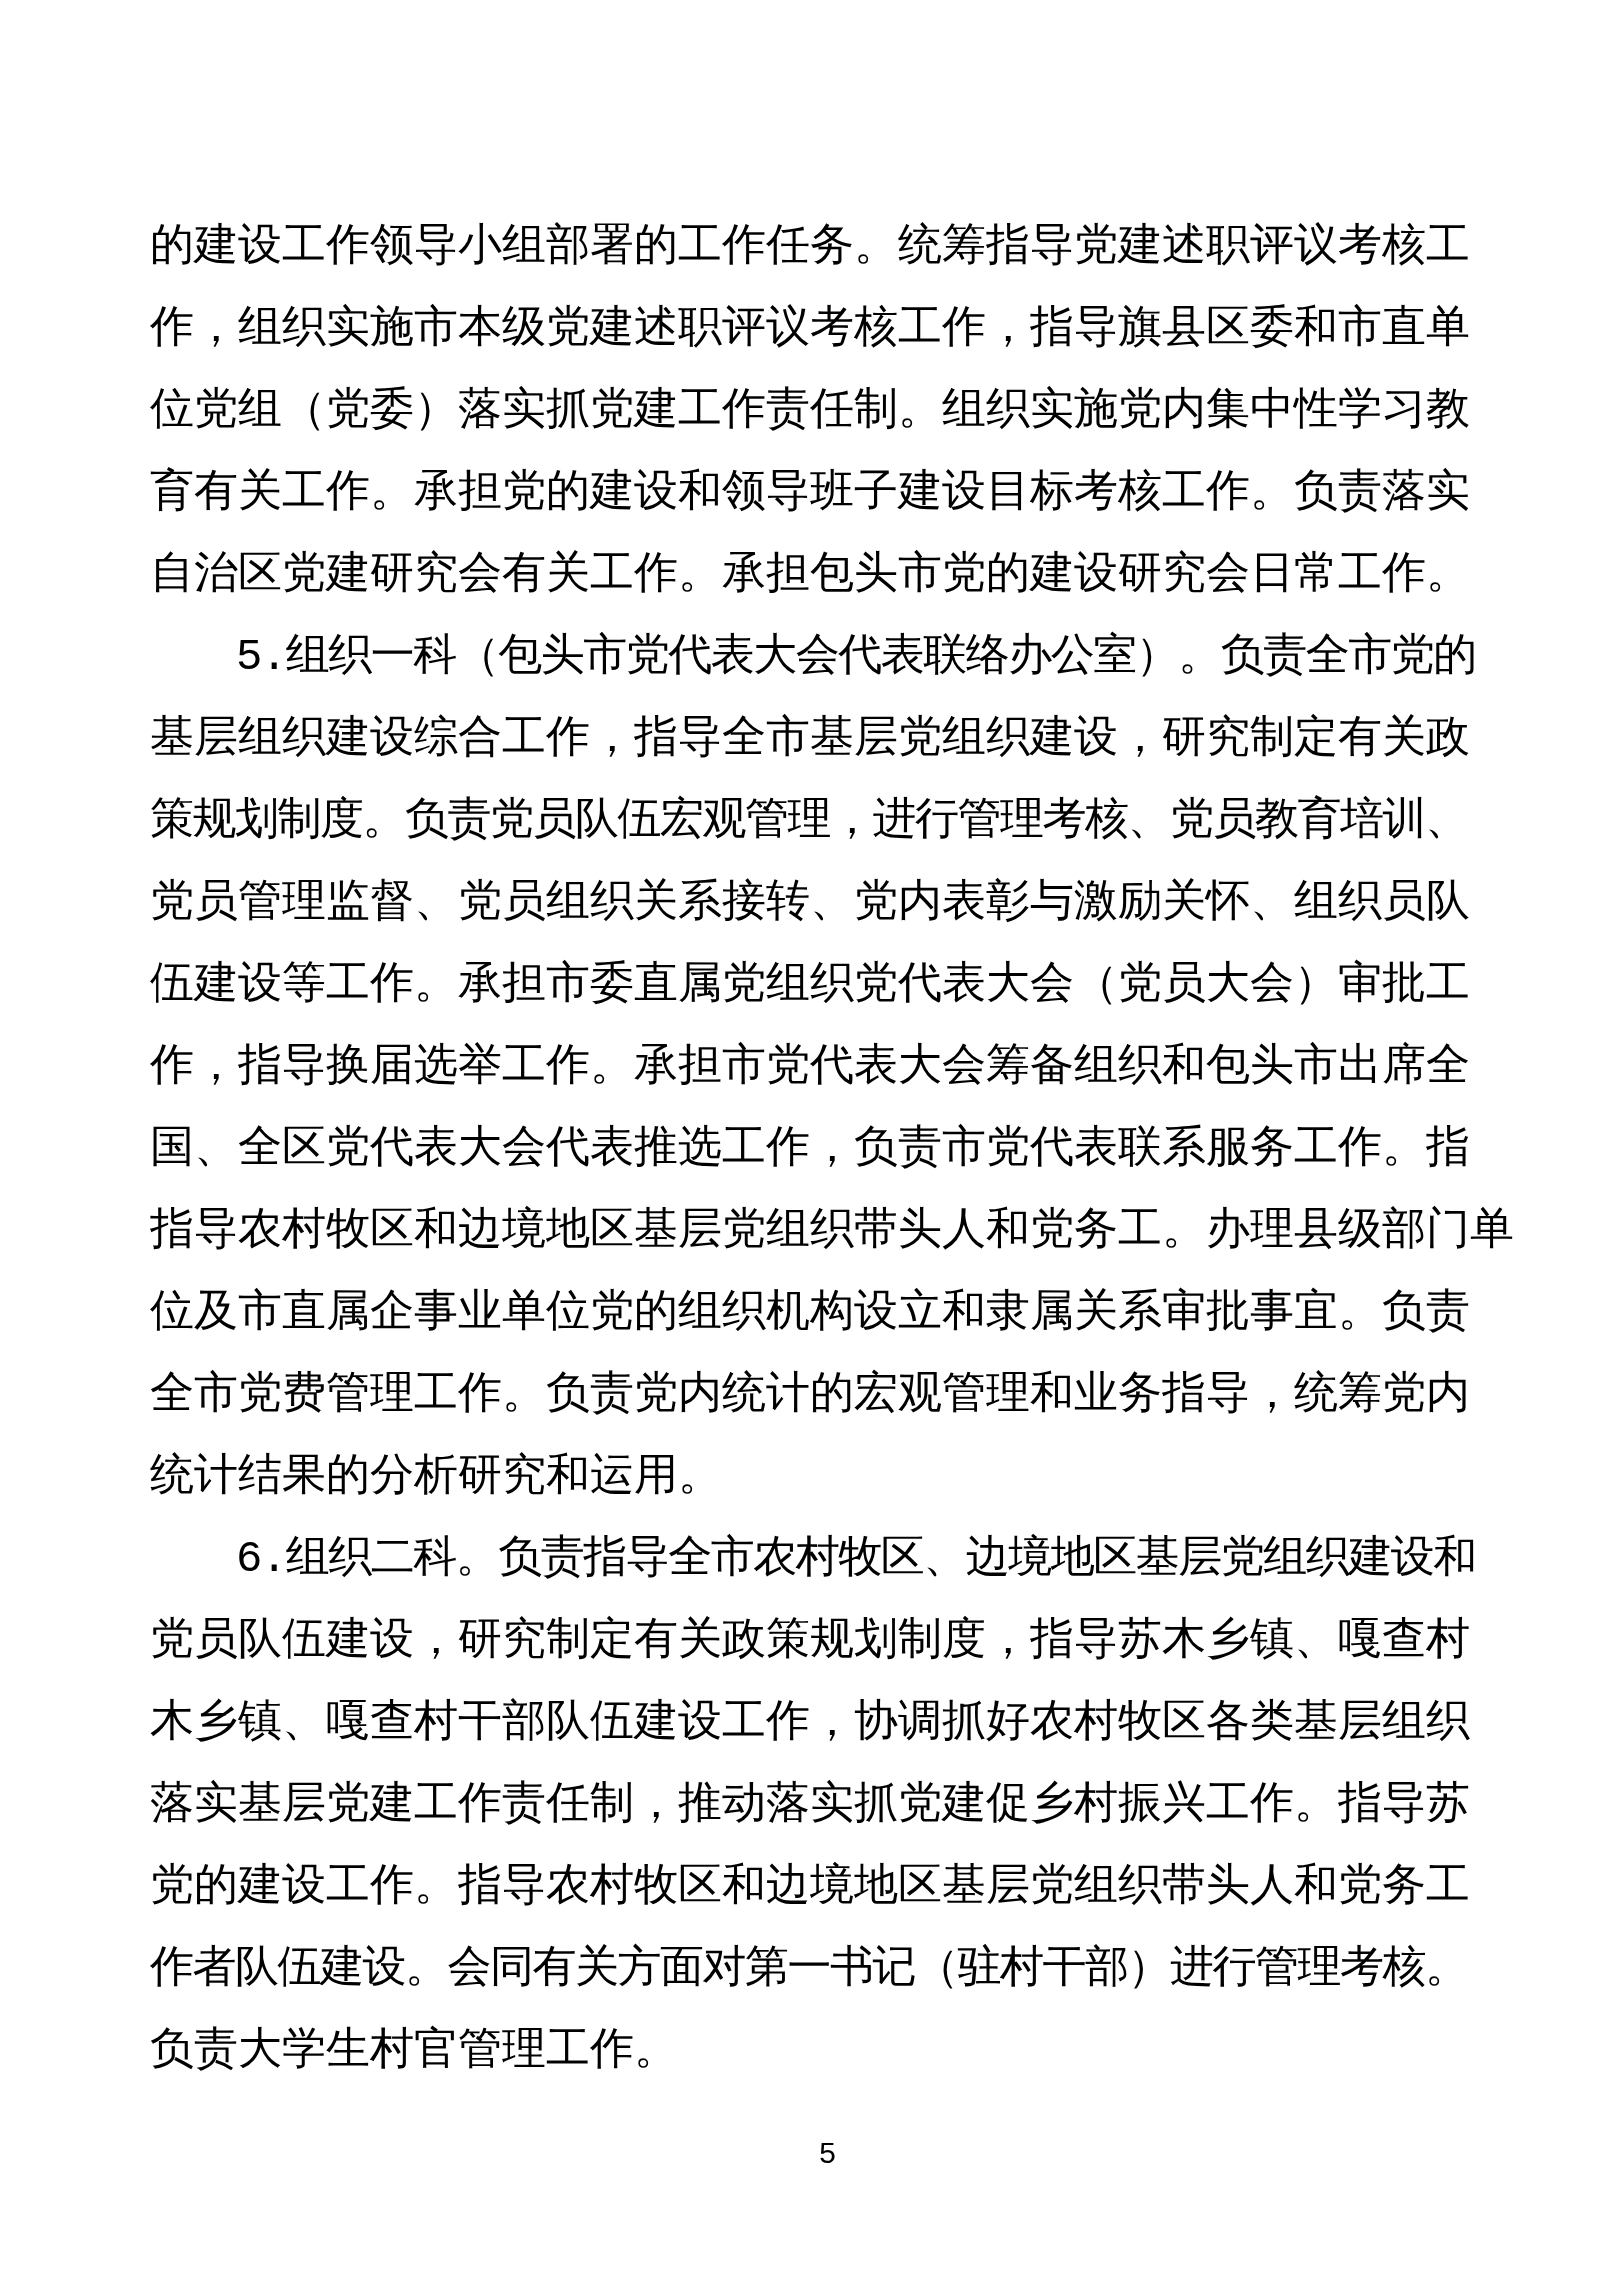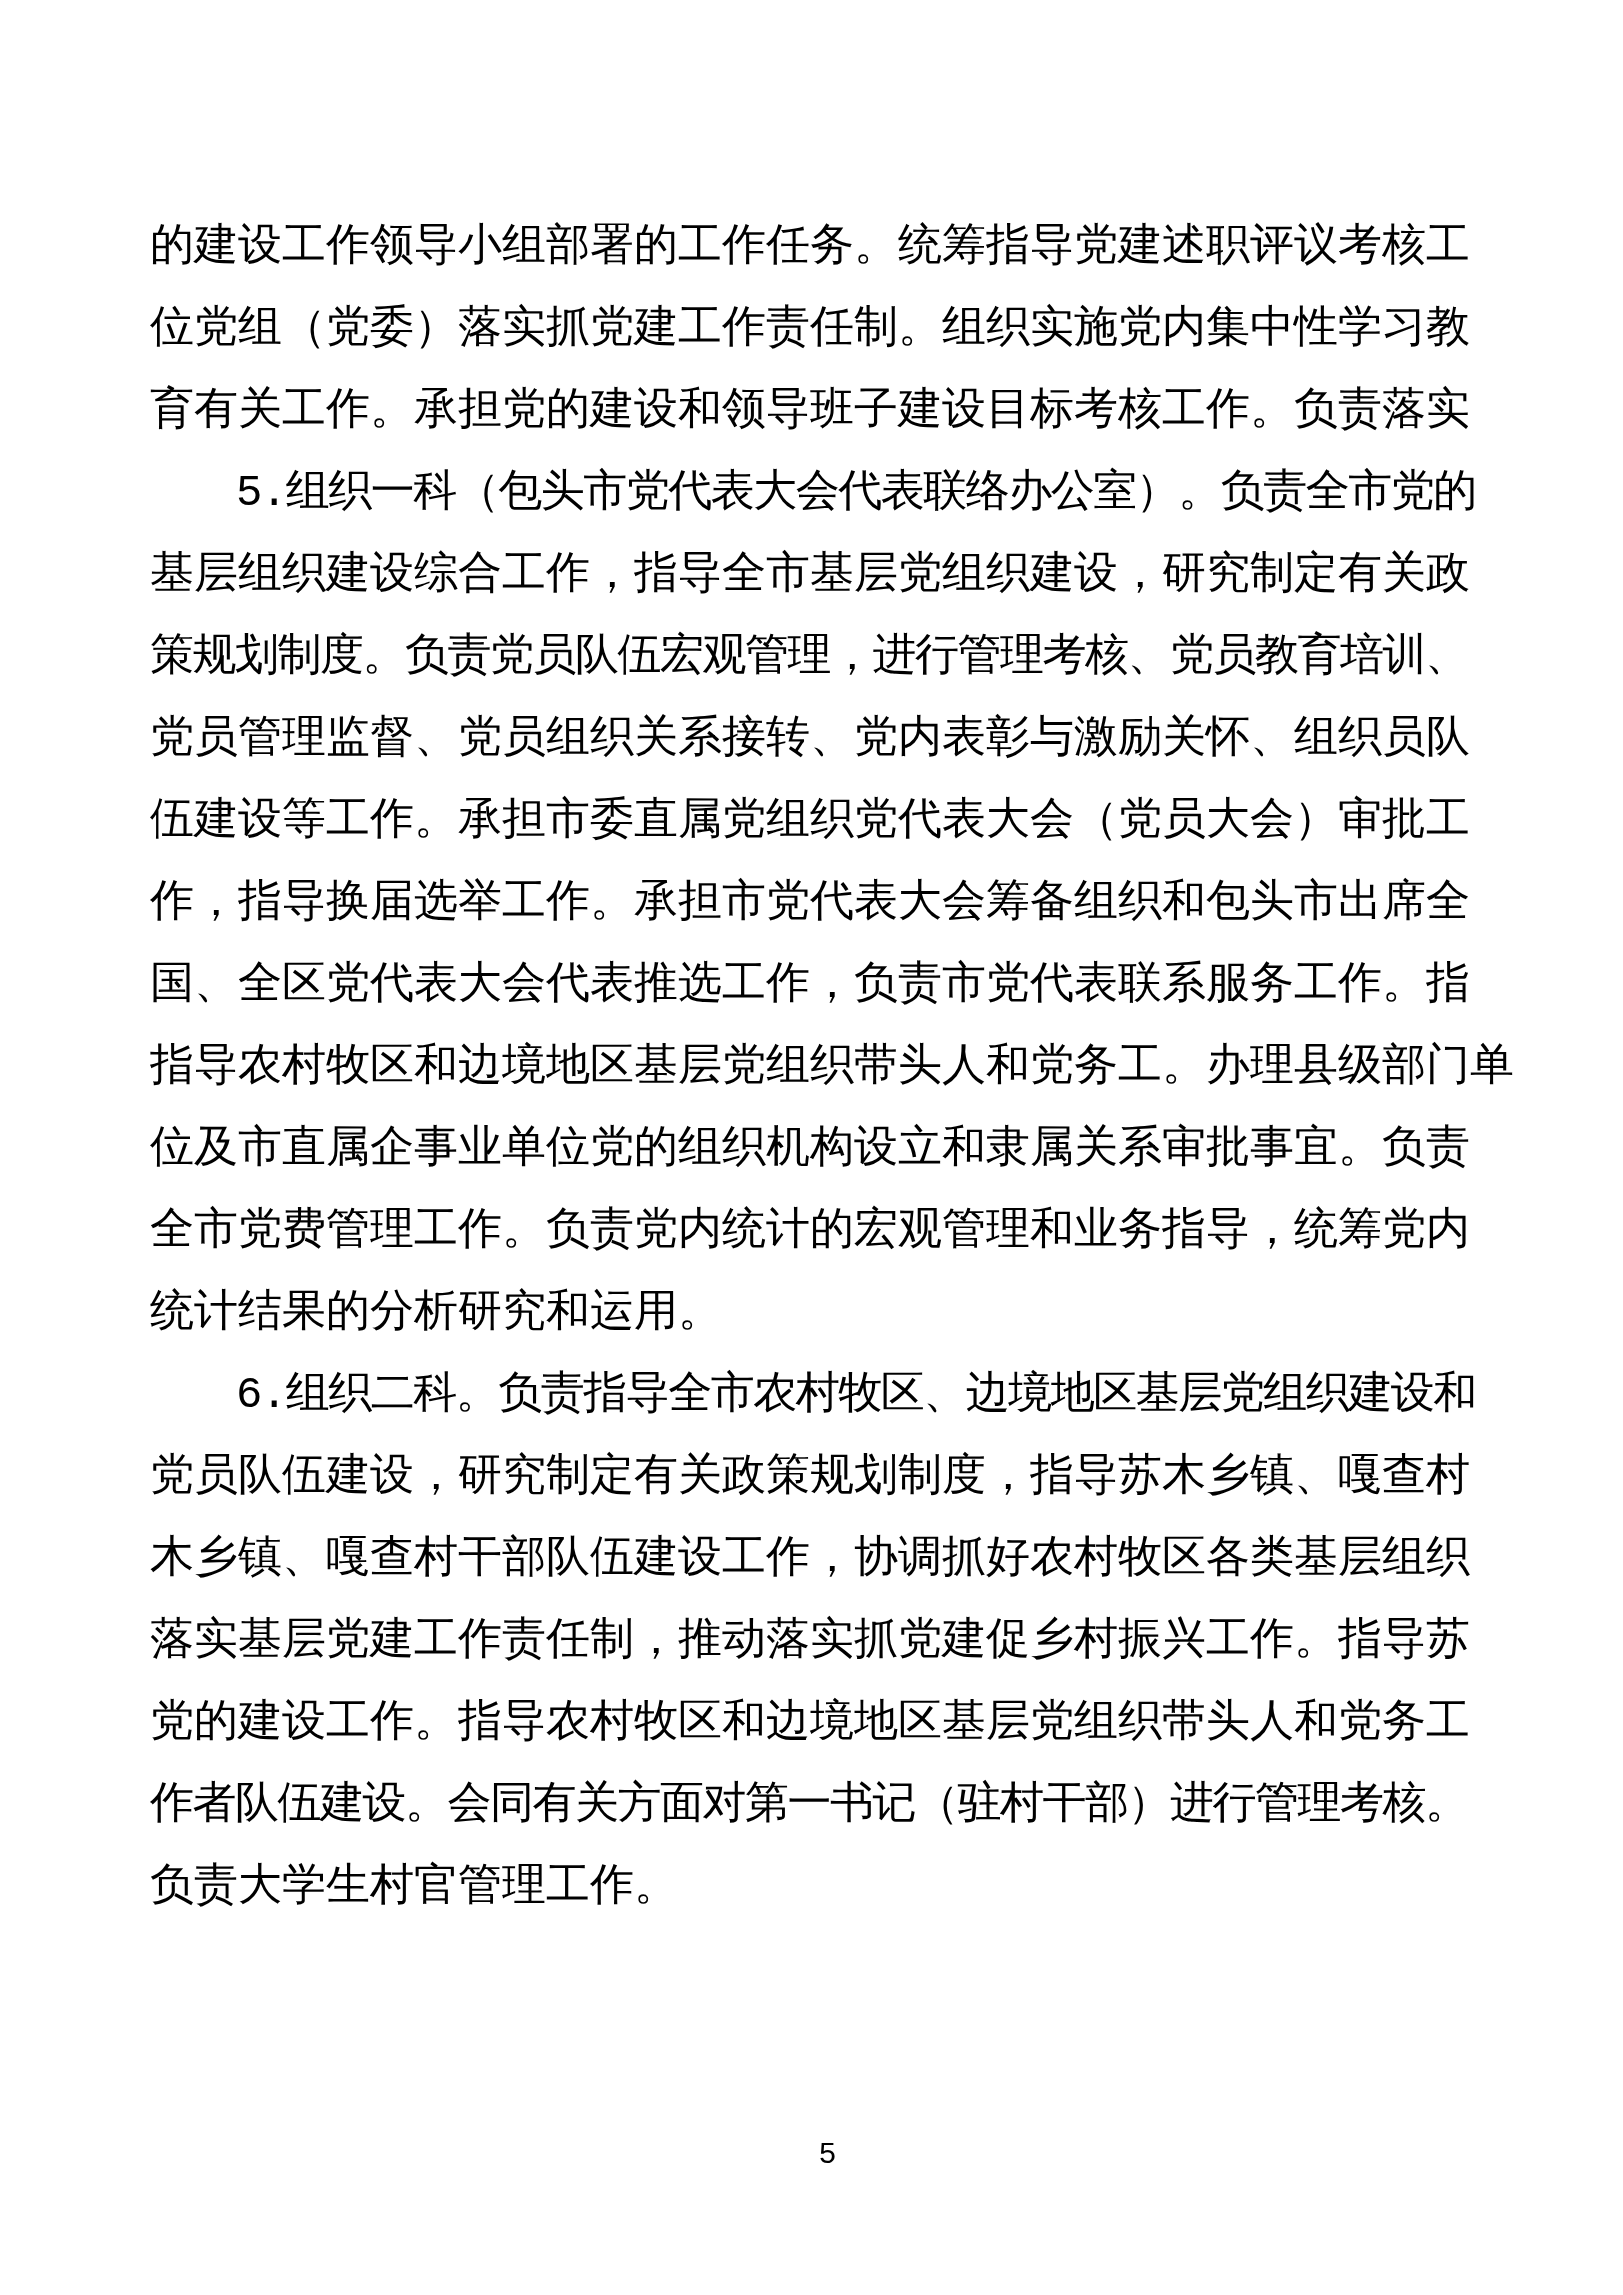--- a/index.html
+++ b/index.html
@@ -46,22 +46,24 @@
       font-size: 30px;
       line-height: 31px;
     }
   </style>
 </head>
 <body>
 
 <div class="page">
   <div class="body-text">
       <div class="line">的建设工作领导小组部署的工作任务。统筹指导党建述职评议考核工</div>
+      <div class="line">作，组织实施市本级党建述职评议考核工作，指导旗县区委和市直单</div>
       <div class="line">位党组（党委）落实抓党建工作责任制。组织实施党内集中性学习教</div>
       <div class="line">育有关工作。承担党的建设和领导班子建设目标考核工作。负责落实</div>
+      <div class="line">自治区党建研究会有关工作。承担包头市党的建设研究会日常工作。</div>
       <div class="line indent tight">5.组织一科（包头市党代表大会代表联络办公室）。负责全市党的</div>
       <div class="line">基层组织建设综合工作，指导全市基层党组织建设，研究制定有关政</div>
       <div class="line tight">策规划制度。负责党员队伍宏观管理，进行管理考核、党员教育培训、</div>
       <div class="line">党员管理监督、党员组织关系接转、党内表彰与激励关怀、组织员队</div>
       <div class="line">伍建设等工作。承担市委直属党组织党代表大会（党员大会）审批工</div>
       <div class="line">作，指导换届选举工作。承担市党代表大会筹备组织和包头市出席全</div>
       <div class="line">国、全区党代表大会代表推选工作，负责市党代表联系服务工作。指</div>
       <div class="line">指导农村牧区和边境地区基层党组织带头人和党务工。办理县级部门单</div>
       <div class="line">位及市直属企事业单位党的组织机构设立和隶属关系审批事宜。负责</div>
       <div class="line">全市党费管理工作。负责党内统计的宏观管理和业务指导，统筹党内</div>

